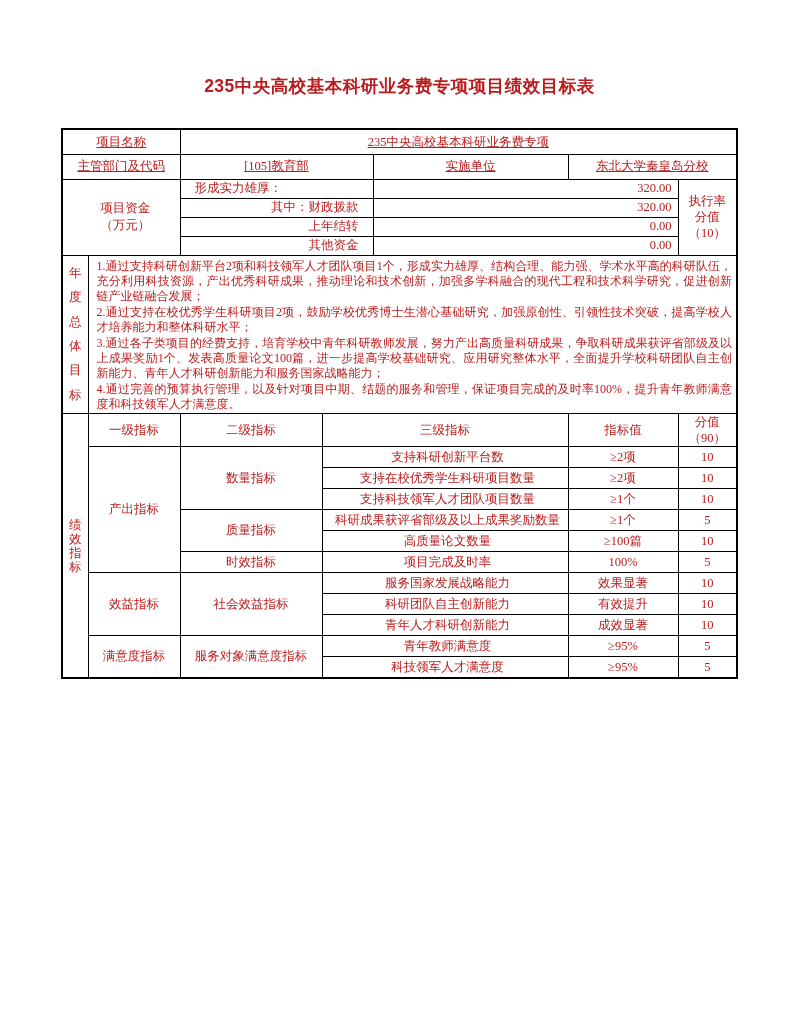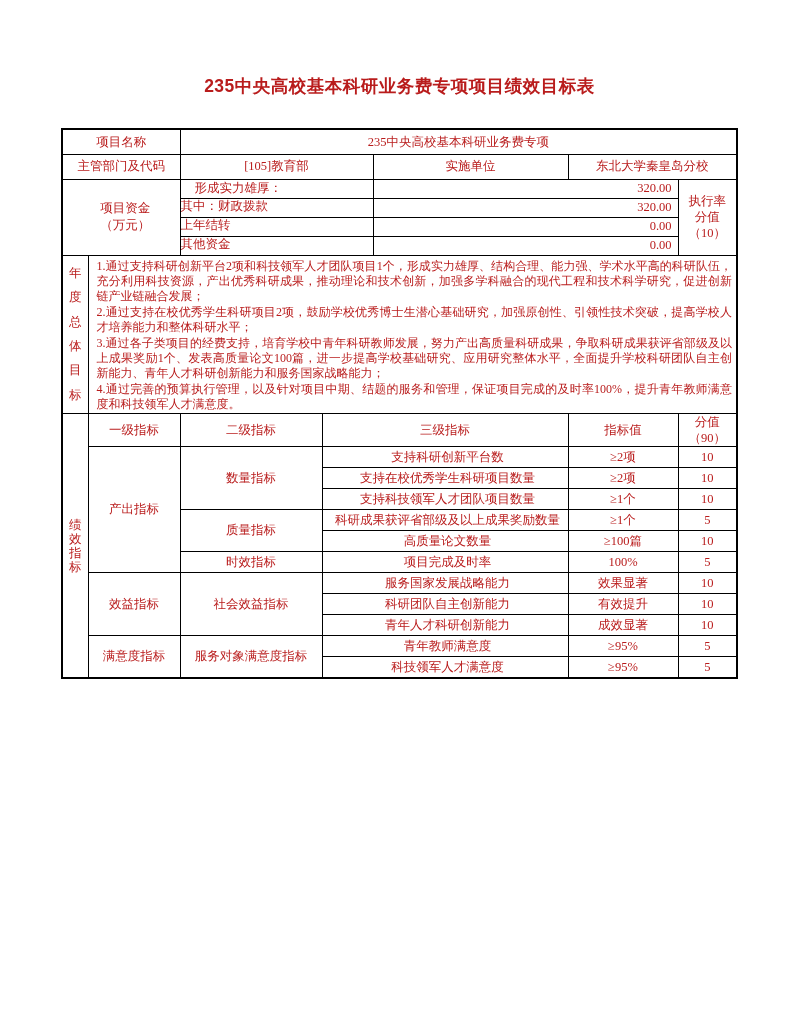--- a/index.html
+++ b/index.html
@@ -28,27 +28,27 @@
     border-collapse:collapse; table-layout:fixed;
     border:2px solid #000;
   }
   td {
     border:1px solid #000;
     font-size:12.5px;
     text-align:center; vertical-align:middle;
     padding:0; overflow:hidden;
     line-height:1.3;
   }
-  tr.r-info td { height:25px; }
+  tr.r-info td { height:25px;text-decoration:underline; }
   tr.r-fund td { height:19px; }
   tr.r-goal td { height:158px; }
   tr.r-ihead td { height:32px; }
   tr.r-data td { height:21px; }
   td.ta-left  { text-align:left;  padding-left:14px; }
-  td.ta-right { text-align:left; padding-right:14px;font-family:Liberation Mono, monospace; }
+  td.ta-right { text-align:right; padding-right:14px; }
   td.num      { text-align:right; padding-right:6px;padding-left:28px; }
   td.l3       { text-align:center;  padding-left:5px; }
   td.goal-cell { vertical-align:top; padding:3px 4px 0 8px; }
   .goal-text { font-size:12px; line-height:15.4px; text-align:justify; }
   .vstack { display:inline-flex; flex-direction:column; align-items:center; }
   .vstack-goal { height:138px; justify-content:space-between; font-size:12.5px; }
   .vstack-perf { gap:1px; font-size:12.5px; line-height:13px; }
   .twoline { line-height:17px;padding-left:8px; }
   .threeline { line-height:16px; }
 </style>

